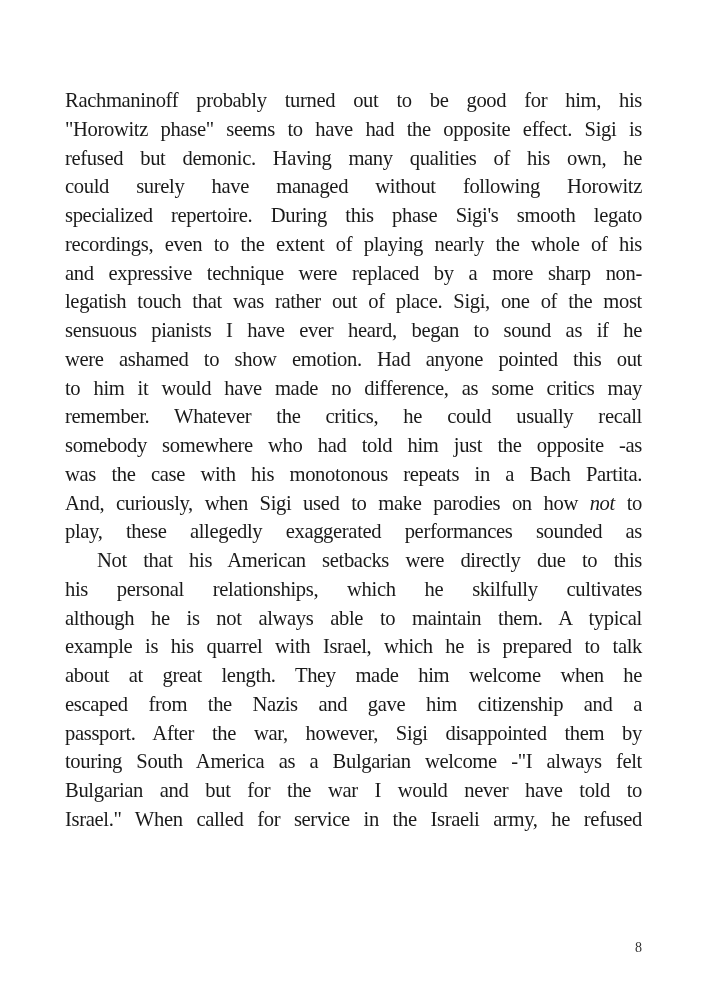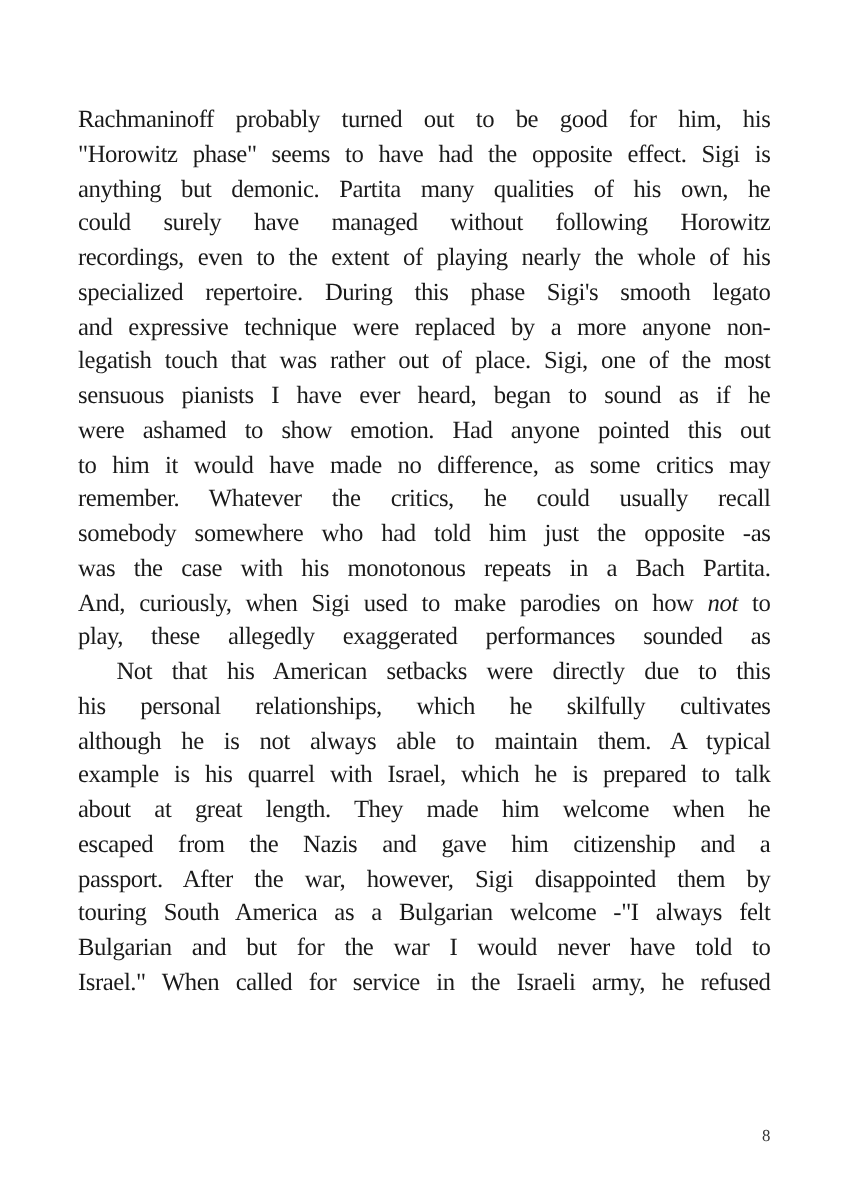--- a/index.html
+++ b/index.html
@@ -60,25 +60,25 @@
     }
   </style>
 </head>
 <body>
 
 <div class="page">
   <div class="text-block">
     <div>
       <span class="line">Rachmaninoff probably turned out to be good for him, his</span>
       <span class="line">"Horowitz phase" seems to have had the opposite effect. Sigi is</span>
-      <span class="line">anything but demonic. Partita many qualities of his own, he</span>
+      <span class="line">refused but demonic. Having many qualities of his own, he</span>
       <span class="line">could surely have managed without following Horowitz</span>
+      <span class="line">specialized repertoire. During this phase Sigi's smooth legato</span>
       <span class="line">recordings, even to the extent of playing nearly the whole of his</span>
-      <span class="line">specialized repertoire. During this phase Sigi's smooth legato</span>
-      <span class="line">and expressive technique were replaced by a more anyone non-</span>
+      <span class="line">and expressive technique were replaced by a more sharp non-</span>
       <span class="line">legatish touch that was rather out of place. Sigi, one of the most</span>
       <span class="line">sensuous pianists I have ever heard, began to sound as if he</span>
       <span class="line">were ashamed to show emotion. Had anyone pointed this out</span>
       <span class="line">to him it would have made no difference, as some critics may</span>
       <span class="line">remember. Whatever the critics, he could usually recall</span>
       <span class="line">somebody somewhere who had told him just the opposite -as</span>
       <span class="line">was the case with his monotonous repeats in a Bach Partita.</span>
       <span class="line"><span>And, curiously, when Sigi used to make parodies on how </span><span class="it">not</span><span> to</span></span>
       <span class="line">play, these allegedly exaggerated performances sounded as</span>
     </div>

